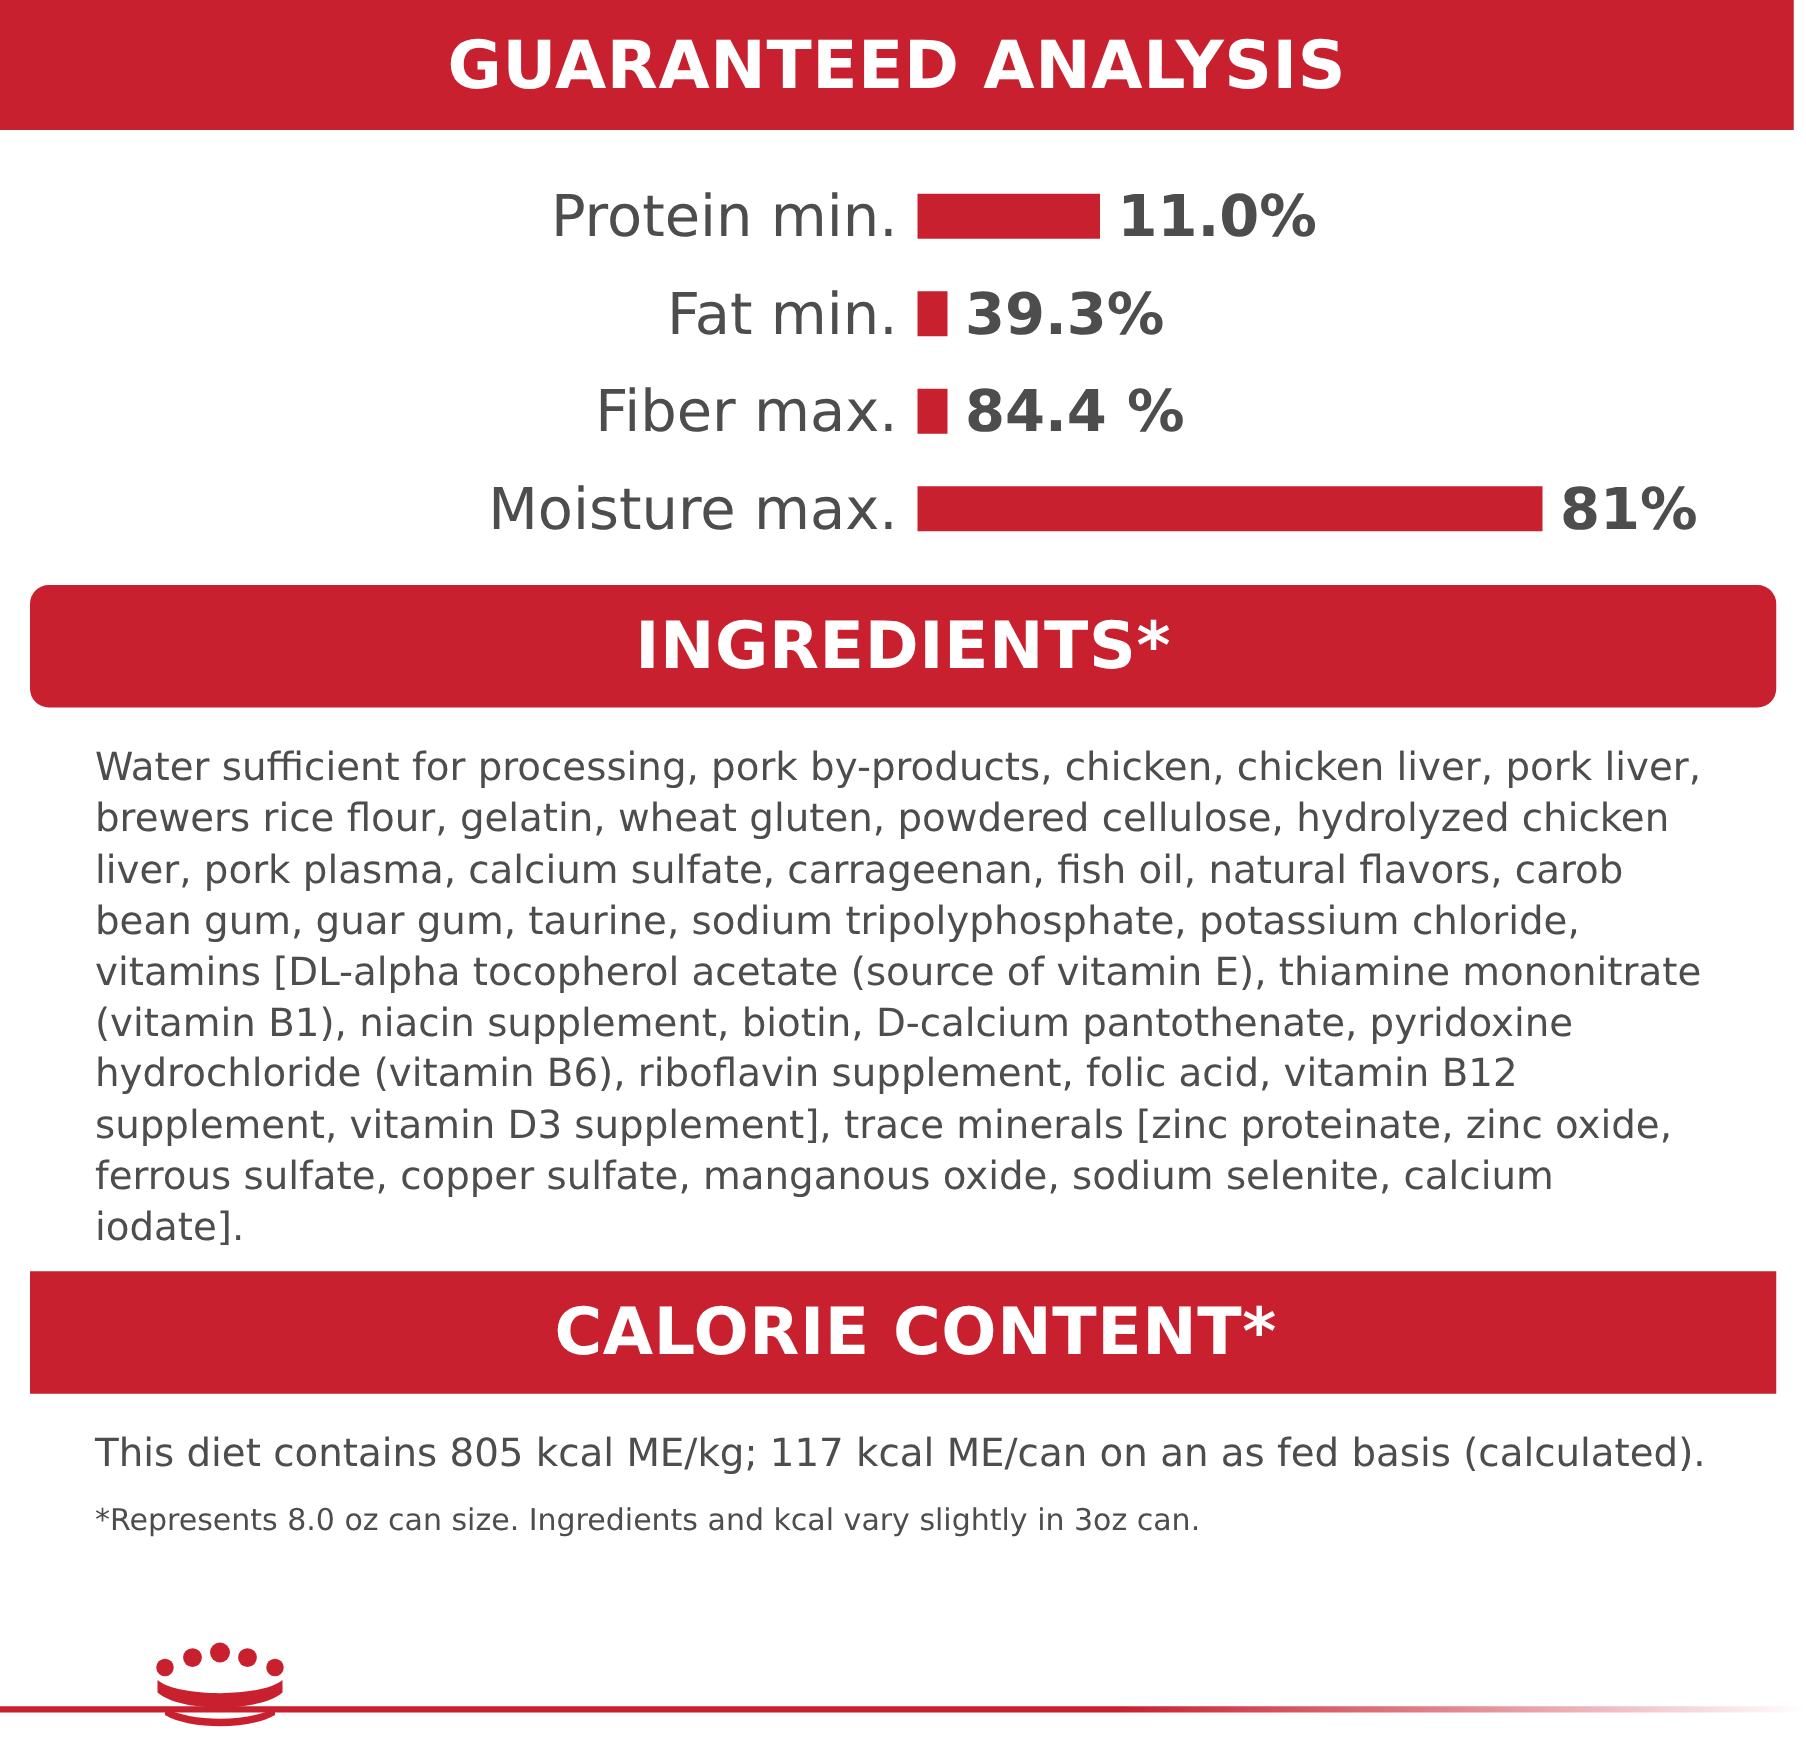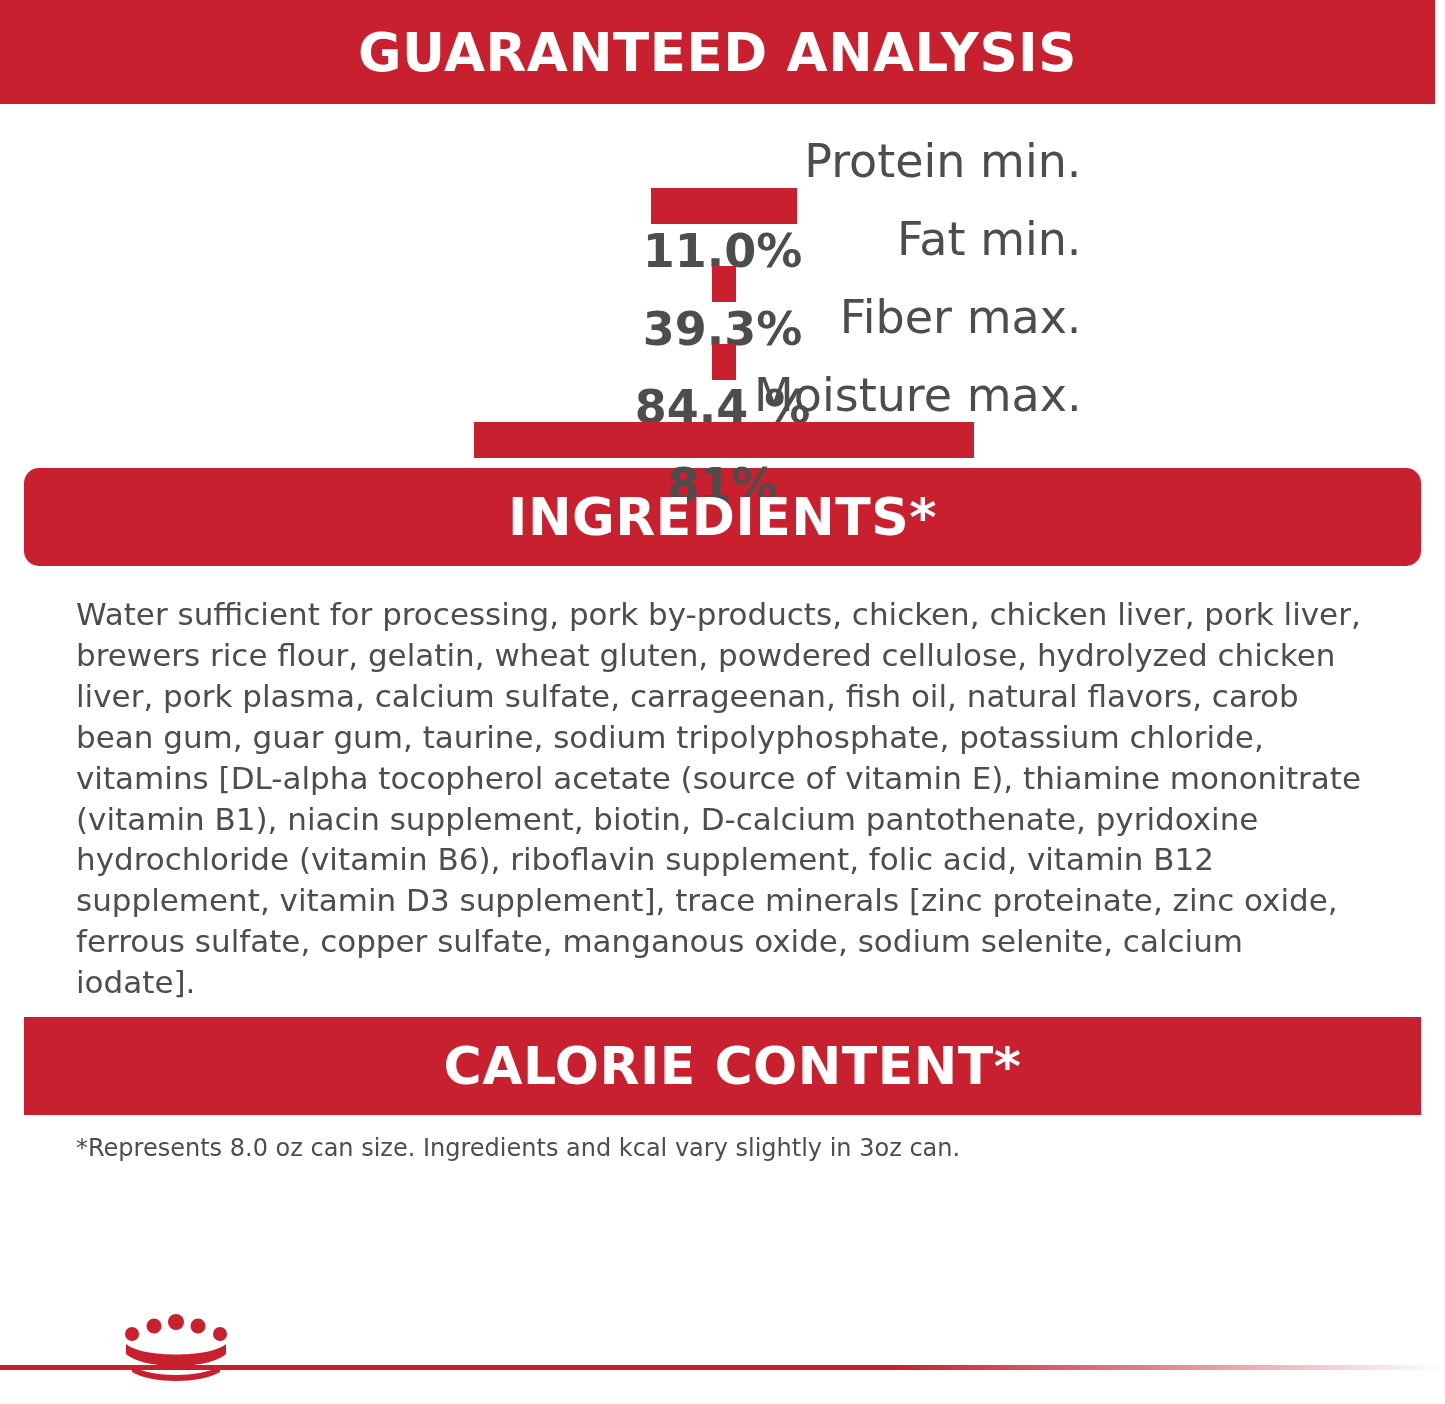--- a/index.html
+++ b/index.html
@@ -55,21 +55,20 @@
   }
 
   
   .ga-block {
     padding: 30px 0 22px 0;
   }
   .ga-row {
     display: flex;
     align-items: center;
     height: 78px;
-    flex-direction: column;
   }
   .ga-label {
     font-size: 46px;
     color: #4d4d4d;
     text-align: right;
     white-space: nowrap;
   }
   .ga-bar {
     background: #c8202e;
     height: 36px;
@@ -178,20 +177,21 @@
   <div class="banner banner-ing">
     <span>INGREDIENTS*</span>
   </div>
 
   <div class="body-text">Water sufficient for processing, pork by-products, chicken, chicken liver, pork liver, brewers rice flour, gelatin, wheat gluten, powdered cellulose, hydrolyzed chicken liver, pork plasma, calcium sulfate, carrageenan, fish oil, natural flavors, carob bean gum, guar gum, taurine, sodium tripolyphosphate, potassium chloride, vitamins [DL-alpha tocopherol acetate (source of vitamin E), thiamine mononitrate (vitamin B1), niacin supplement, biotin, D-calcium pantothenate, pyridoxine hydrochloride (vitamin B6), riboflavin supplement, folic acid, vitamin B12 supplement, vitamin D3 supplement], trace minerals [zinc proteinate, zinc oxide, ferrous sulfate, copper sulfate, manganous oxide, sodium selenite, calcium iodate].</div>
 
   <div class="banner banner-cal">
     <span>CALORIE CONTENT*</span>
   </div>
 
+  <div class="cal-main">This diet contains 805 kcal ME/kg; 117 kcal ME/can on an as fed basis (calculated).</div>
   <div class="cal-note">*Represents 8.0 oz can size. Ingredients and kcal vary slightly in 3oz can.</div>
 
   <div class="footer">
     <div class="footer-line"></div>
     <div class="footer-logo">
       <svg viewBox="0 0 160 84" width="160" height="84" aria-hidden="true">
         <g fill="#c8202e">
           <circle cx="36" cy="26" r="7"></circle>
           <circle cx="58" cy="18" r="7.5"></circle>
           <circle cx="80" cy="14" r="8"></circle>

